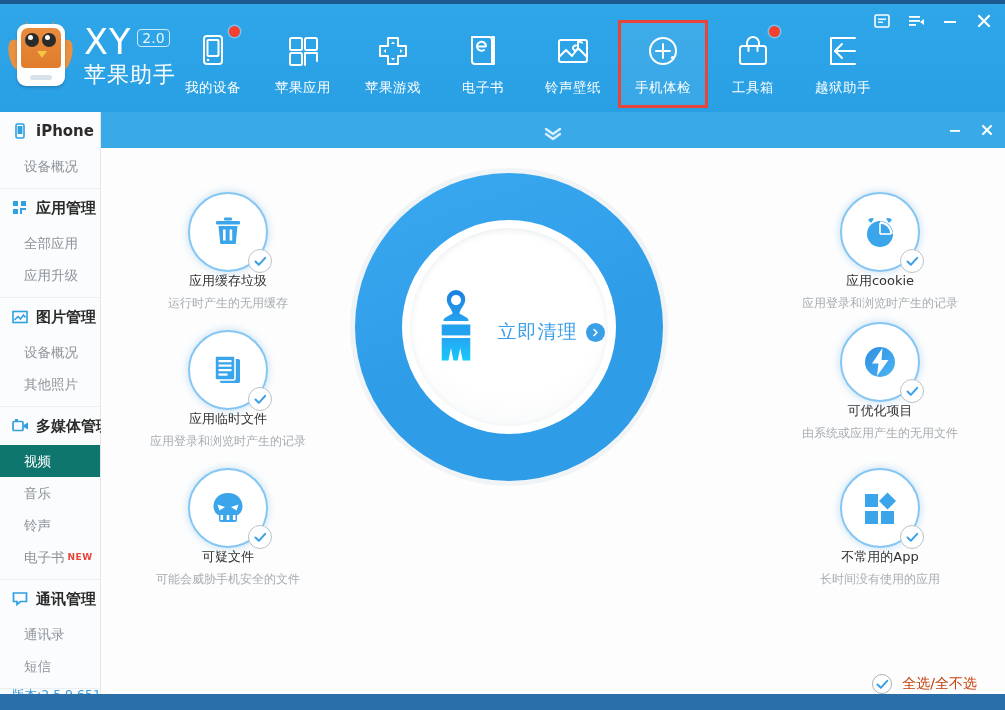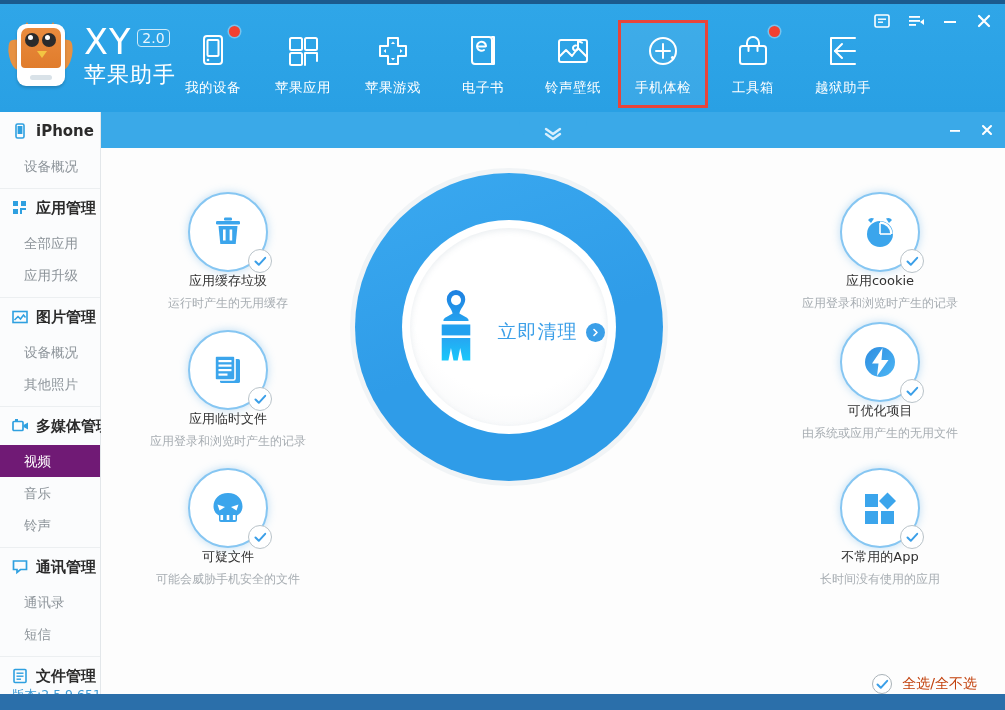--- a/index.html
+++ b/index.html
@@ -130,21 +130,21 @@
   .side-head {
     display:flex; align-items:center; height: 38px; padding-left: 12px;
     font-size: 15px; font-weight: bold; color:#2b2b2b; cursor:pointer;
     white-space: nowrap;
   }
   .side-head .sh-ico { width:16px; height:16px; margin-right:8px; flex:0 0 auto; }
   .side-sub {
     height: 32px; line-height: 32px; padding-left: 24px;
     font-size: 13.5px; color:#8d949a; cursor:pointer; white-space:nowrap;
   }
-  .side-sub.active { background:#701a75; color:#fff; }
+  .side-sub.active { background:#0f766e; color:#fff; }
   .badge-new {
     color:#e8443a; font-size:9px; font-weight:bold; margin-left:3px;
     vertical-align: top; letter-spacing:.5px;
   }
   .version {
     position:absolute; left:12px; bottom:6px; font-size:12.5px; color:#3c9ad6;
     white-space:nowrap;
   }
 
   
@@ -419,20 +419,21 @@
           <span class="sh-ico"><svg width="17" height="16" viewBox="0 0 17 16">
               <rect x="1" y="3.5" width="10" height="9" rx="1" fill="none" stroke="#2fa0e0" stroke-width="1.7"></rect>
               <path d="M11.5 7 l4.5 -2.5 v7 l-4.5 -2.5 z" fill="#2fa0e0"></path>
               <rect x="3" y="1" width="3" height="2.5" fill="#2fa0e0"></rect>
             </svg></span>
           <span>多媒体管理</span>
         </div>
         <div class="side-sub active"><span>视频</span></div>
         <div class="side-sub"><span>音乐</span></div>
         <div class="side-sub"><span>铃声</span></div>
+        <div class="side-sub"><span>电子书</span><span class="badge-new">NEW</span></div>
       </div>
       <div class="side-group">
         <div class="side-head">
           <span class="sh-ico"><svg width="16" height="16" viewBox="0 0 16 16">
               <path d="M1.5 2 h13 v8.5 h-6 l-3.5 3 v-3 h-3.5 z" fill="none" stroke="#2fa0e0" stroke-width="1.7"></path>
             </svg></span>
           <span>通讯管理</span>
         </div>
         <div class="side-sub"><span>通讯录</span></div>
         <div class="side-sub"><span>短信</span></div>

